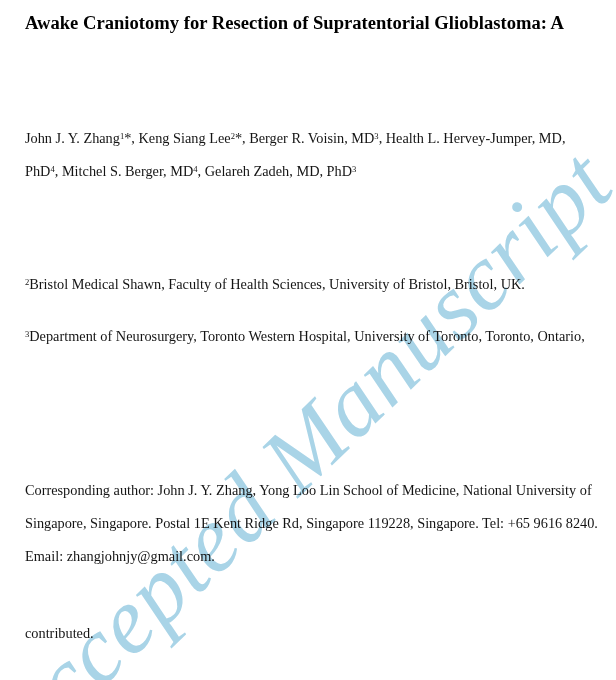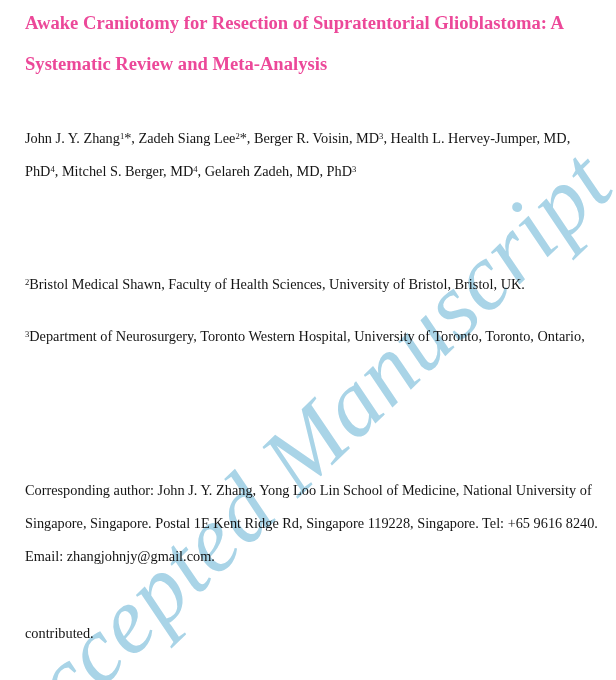--- a/index.html
+++ b/index.html
@@ -44,44 +44,43 @@
     line-height: 0;
     vertical-align: baseline;
     position: relative;
     top: -0.5em;
   }
   .p-title {
     top: 2px;
     font-size: 18.6px;
     font-weight: 700;
     line-height: 41px;
-    color: #ec4899;
+    color: #000000;
   }
   .p-authors { top: 122px; }
   .p-affil-0 { top: 222px; }
   .p-affil-1 { top: 268px; }
   .p-affil-2 { top: 320px; }
   .p-affil-3 { top: 398px; }
   .p-corr { top: 474px; }
   .p-foot { top: 617px; }
 </style>
 </head>
 <body>
 
 <div class="page">
 
   <div class="watermark" style="color: rgb(169, 212, 231);">Accepted Manuscript</div>
 
   <div class="para p-title">
       <div class="line"><span>Awake Craniotomy for Resection of Supratentorial Glioblastoma: A</span></div>
-      <div class="line"><span>Systematic Review and Meta-Analysis</span></div>
     </div>
 
   <div class="para p-authors">
-      <div class="line"><span>John J. Y. Zhang</span><sup>1</sup><span>*, Zadeh Siang Lee</span><sup>2</sup><span>*, Berger R. Voisin, MD</span><sup>3</sup><span>, Health L. Hervey-Jumper, MD,</span></div>
+      <div class="line"><span>John J. Y. Zhang</span><sup>1</sup><span>*, Keng Siang Lee</span><sup>2</sup><span>*, Berger R. Voisin, MD</span><sup>3</sup><span>, Health L. Hervey-Jumper, MD,</span></div>
       <div class="line"><span>PhD</span><sup>4</sup><span>, Mitchel S. Berger, MD</span><sup>4</sup><span>, Gelareh Zadeh, MD, PhD</span><sup>3</sup></div>
     </div>
 
 
   <div class="para p-affil-1">
       <div class="line"><sup>2</sup><span>Bristol Medical Shawn, Faculty of Health Sciences, University of Bristol, Bristol, UK.</span></div>
     </div>
 
   <div class="para p-affil-2">
       <div class="line"><sup>3</sup><span>Department of Neurosurgery, Toronto Western Hospital, University of Toronto, Toronto, Ontario,</span></div>

